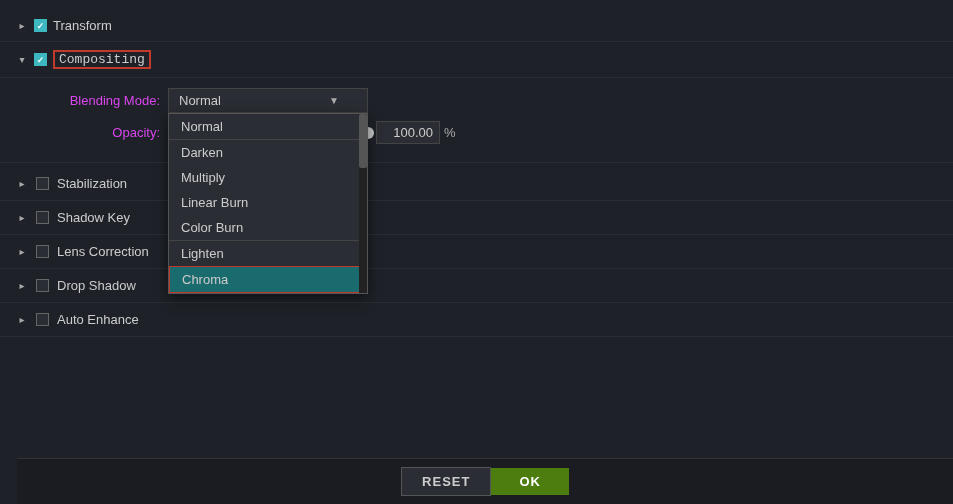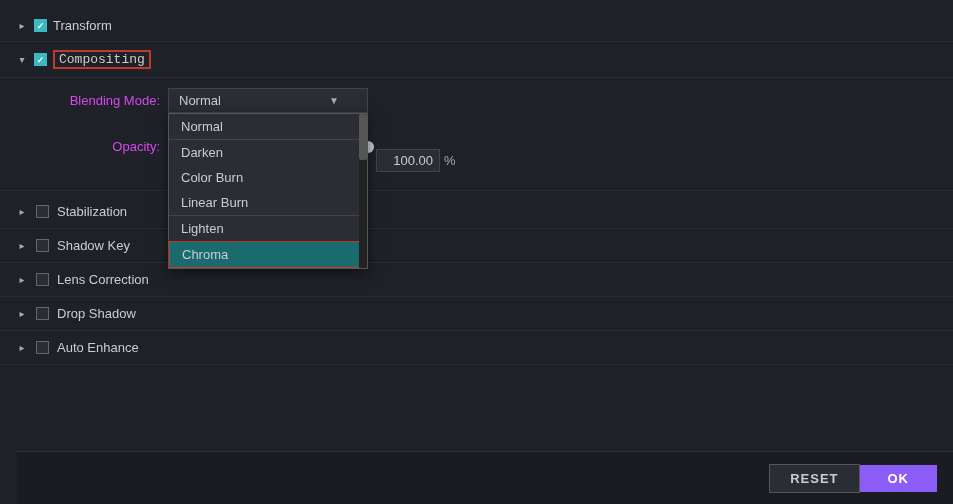--- a/index.html
+++ b/index.html
@@ -206,21 +206,20 @@
       position: absolute;
       top: 50%;
       right: 0;
       transform: translate(50%, -50%);
     }
 
     .opacity-value-box {
       display: flex;
       align-items: center;
       gap: 4px;
-      margin-top: 28px;
     }
 
     .opacity-input {
       background: #2a2d33;
       border: 1px solid #444;
       color: #ccc;
       padding: 3px 6px;
       width: 64px;
       font-size: 13px;
       text-align: right;
@@ -239,43 +238,43 @@
       display: flex;
       align-items: center;
       gap: 8px;
       padding: 9px 16px;
       border-bottom: 1px solid #2a2d33;
       cursor: pointer;
     }
 
     
     .bottom-bar {
-      height: 53px;
+      height: 46px;
       background: #1a1c21;
       border-top: 1px solid #333;
       display: flex;
       align-items: center;
-      justify-content: flex-end;
+      justify-content: center;
       padding: 0 16px;
       margin-left: 17px;
     }
 
     .btn-reset {
       background: #2a2d33;
       border: 1px solid #555;
       color: #ccc;
       padding: 6px 20px;
       cursor: pointer;
       font-size: 13px;
       font-weight: bold;
       letter-spacing: 1px;
     }
 
     .btn-ok {
-      background: #8b5cf6;
+      background: #4d7c0f;
       border: none;
       color: #fff;
       padding: 6px 28px;
       cursor: pointer;
       font-size: 13px;
       font-weight: bold;
       letter-spacing: 1px;
     }
   </style>
 </head>
@@ -305,22 +304,23 @@
         <div class="dropdown-container">
           <div class="dropdown-btn">
             <span>Normal</span>
             <span class="arrow">▼</span>
           </div>
 
           <div class="dropdown-menu">
             <div class="dropdown-item">Normal</div>
             <div class="dropdown-divider-line"></div>
             <div class="dropdown-item">Darken</div>
+            <div class="dropdown-item">Multiply</div>
+            <div class="dropdown-item">Linear Burn</div>
             <div class="dropdown-item">Color Burn</div>
-            <div class="dropdown-item">Linear Burn</div>
             <div class="dropdown-divider-line"></div>
             <div class="dropdown-item">Lighten</div>
             <div class="dropdown-item highlighted">Chroma</div>
             <div class="dropdown-scroll-indicator">
               <div class="dropdown-scroll-thumb"></div>
             </div>
           </div>
         </div>
       </div>
 

